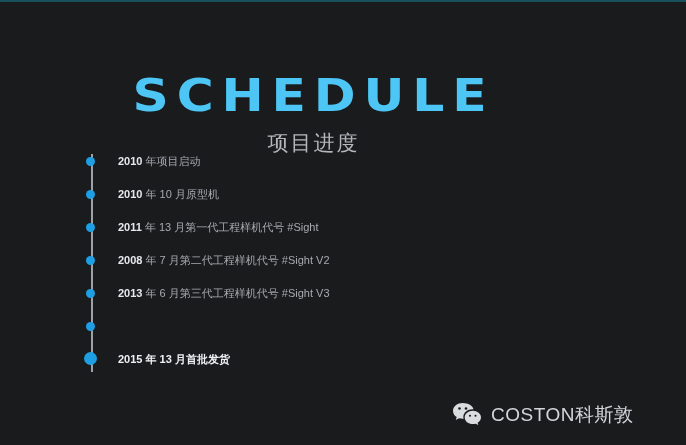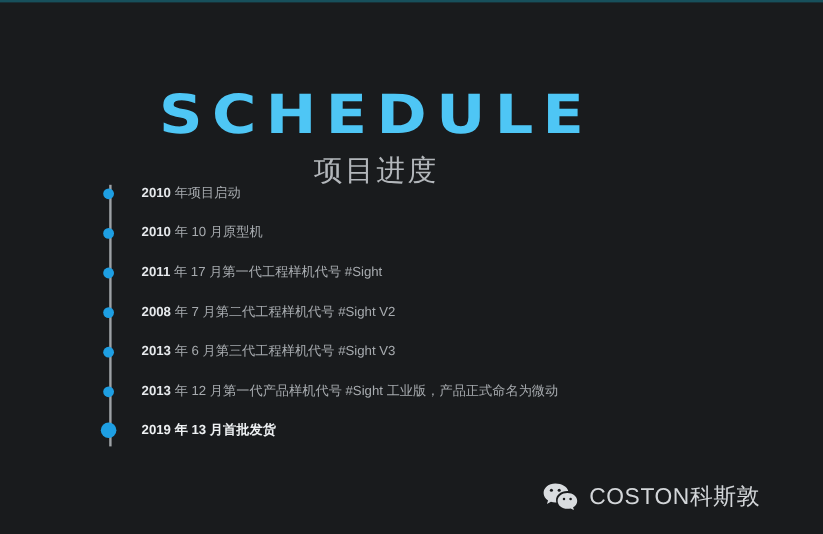--- a/index.html
+++ b/index.html
@@ -46,21 +46,21 @@
     font-weight: bold;
     letter-spacing: 7px;
     color: #4ec6f5;
     white-space: nowrap;
     transform: scaleX(1.12);
     transform-origin: center top;
   }
 
   #subtitle {
     margin-top: 10px;
-    font-size: 24px;
+    font-size: 21px;
     line-height: 26px;
     font-weight: normal;
     letter-spacing: 2px;
     color: #b3b7bb;
   }
 
   
   #timeline {
     position: absolute;
     left: 78px;
@@ -168,41 +168,40 @@
       <span class="tl-text"><span class="tl-year">2010</span><span> 年项目启动</span></span>
     </div>
 
     <div class="tl-row">
       <span class="tl-dot"></span>
       <span class="tl-text"><span class="tl-year">2010</span><span> 年 10 月原型机</span></span>
     </div>
 
     <div class="tl-row">
       <span class="tl-dot"></span>
-      <span class="tl-text"><span class="tl-year">2011</span><span> 年 17 月第一代工程样机代号 #Sight</span></span>
+      <span class="tl-text"><span class="tl-year">2011</span><span> 年 13 月第一代工程样机代号 #Sight</span></span>
     </div>
 
     <div class="tl-row">
       <span class="tl-dot"></span>
       <span class="tl-text"><span class="tl-year">2008</span><span> 年 7 月第二代工程样机代号 #Sight V2</span></span>
     </div>
 
     <div class="tl-row">
       <span class="tl-dot"></span>
       <span class="tl-text"><span class="tl-year">2013</span><span> 年 6 月第三代工程样机代号 #Sight V3</span></span>
     </div>
 
     <div class="tl-row">
       <span class="tl-dot"></span>
-      <span class="tl-text"><span class="tl-year">2013</span><span> 年 12 月第一代产品样机代号 #Sight 工业版，产品正式命名为微动</span></span>
     </div>
 
     <div class="tl-row last">
       <span class="tl-dot"></span>
-      <span class="tl-text"><span class="tl-year">2019</span><span> 年 13 月首批发货</span></span>
+      <span class="tl-text"><span class="tl-year">2015</span><span> 年 13 月首批发货</span></span>
     </div>
   </div>
 
   <div id="brand">
     <svg id="wechat-icon" viewBox="0 0 60 52">
       <g fill="#d9dcdf">
         <path d="M21.5 2C10.6 2 2 9.1 2 17.8c0 5 2.9 9.4 7.4 12.3l-1.9 5.7 6.7-3.4c2.3.6 4.7 1 7.3 1 .6 0 1.2 0 1.8-.1-.4-1.2-.6-2.5-.6-3.8 0-8.4 8.2-15.2 18.4-15.2.7 0 1.3 0 2 .1C41.4 7.6 32.5 2 21.5 2z"></path>
         <circle cx="15" cy="13" r="2.6" fill="#191b1d"></circle>
         <circle cx="28" cy="13" r="2.6" fill="#191b1d"></circle>
         <path d="M58 30.9c0-7.3-7.3-13.2-16.3-13.2S25.4 23.6 25.4 30.9 32.7 44.1 41.7 44.1c1.9 0 3.7-.3 5.4-.8l5.6 2.9-1.5-4.7c3.9-2.4 6.8-6.2 6.8-10.6z"></path>

